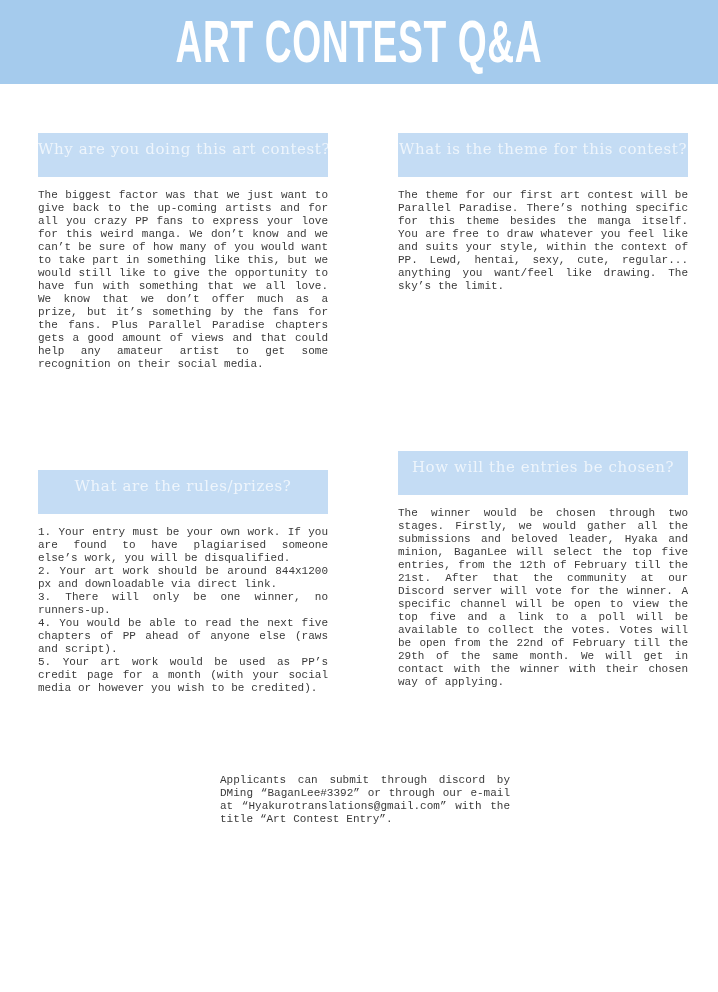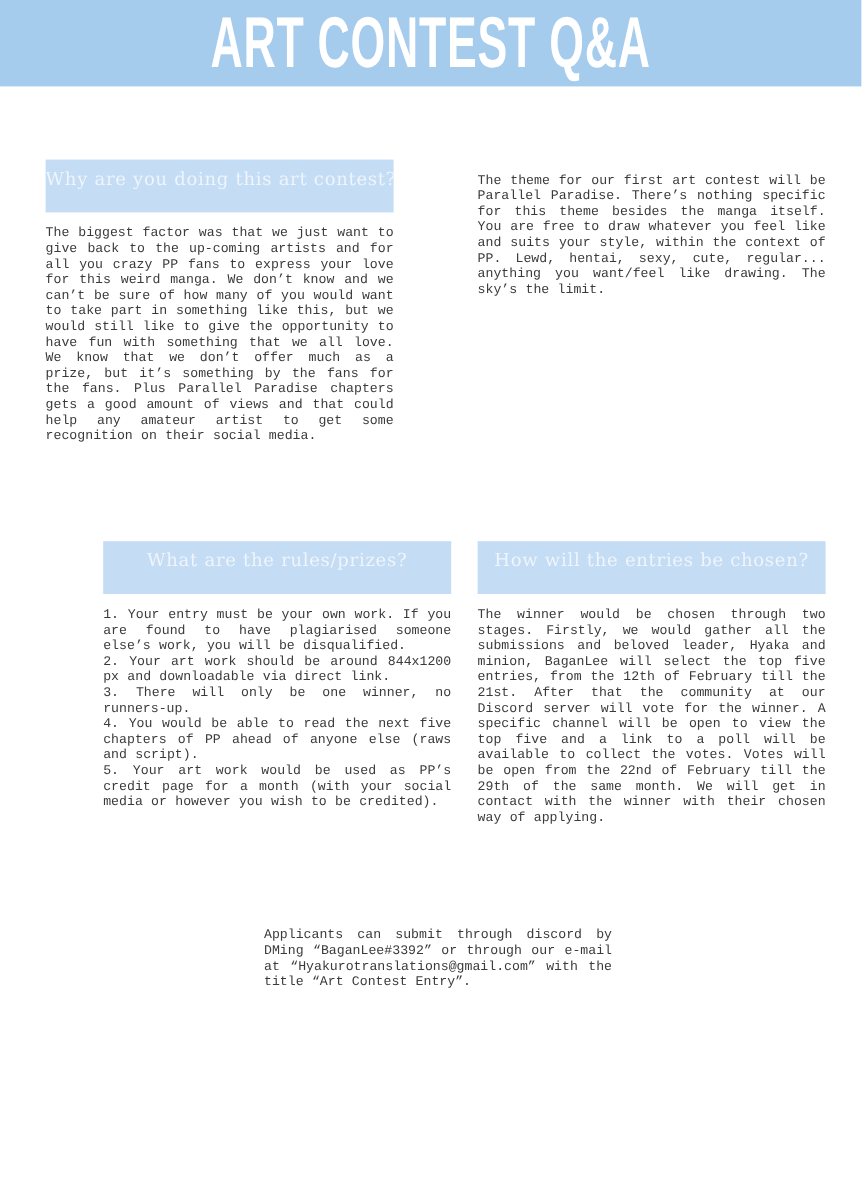--- a/index.html
+++ b/index.html
@@ -13,42 +13,42 @@
   html,body{background:#fff;}
   body{
     width:718px;height:992px;
     position:relative;
     background:var(--page-bg);
     font-family:"DejaVu Serif", serif;
     overflow:hidden;
   }
   .banner{
     position:absolute;left:0;top:0;
-    width:718px;height:72px;
+    width:718px;height:84px;
     background:var(--banner-bg);
     display:flex;align-items:center;justify-content:center;
   }
   .banner-title{
     font-family:"Liberation Sans", sans-serif;
     font-weight:bold;
     font-size:60px;
     line-height:72px;
     color:#ffffff;
     letter-spacing:1px;
     transform:scaleX(0.62);
     transform-origin:center center;
     white-space:nowrap;
   }
   .qa-section{
     position:absolute;
     width:290px;
   }
   #sec-why   {left:38px;  top:133px;}
   #sec-theme {left:398px; top:133px;}
-  #sec-rules {left:38px;  top:451px;margin-left:48px;}
+  #sec-rules {left:38px;  top:470px;}
   #sec-winner{left:398px; top:451px;}
   #sec-submit{left:220px; top:762px;}
   .q-header{
     width:100%;
     height:44px;
     background:var(--question-bg);
     color:var(--question-text);
     font-size:15px;
     line-height:32px;
     text-align:center;
@@ -75,20 +75,21 @@
 <header class="banner">
   <h1 class="banner-title">ART CONTEST Q&amp;A</h1>
 </header>
 
 <section class="qa-section" id="sec-why">
   <div class="q-header">Why are you doing this art contest?</div>
   <p class="answer">The biggest factor was that we just want to give back to the up-coming artists and for all you crazy PP fans to express your love for this weird manga. We don’t know and we can’t be sure of how many of you would want to take part in something like this, but we would still like to give the opportunity to have fun with something that we all love. We know that we don’t offer much as a prize, but it’s something by the fans for the fans. Plus Parallel Paradise chapters gets a good amount of views and that could help any amateur artist to get some recognition on their social media.</p>
 </section>
 
 <section class="qa-section" id="sec-theme">
+  <div class="q-header">What is the theme for this contest?</div>
   <p class="answer">The theme for our first art contest will be Parallel Paradise. There’s nothing specific for this theme besides the manga itself. You are free to draw whatever you feel like and suits your style, within the context of PP. Lewd, hentai, sexy, cute, regular... anything you want/feel like drawing. The sky’s the limit.</p>
 </section>
 
 <section class="qa-section" id="sec-rules">
   <div class="q-header">What are the rules/prizes?</div>
   <p class="answer">1. Your entry must be your own work. If you are found to have plagiarised someone else’s work, you will be disqualified.
 2. Your art work should be around 844x1200 px and downloadable via direct link.
 3. There will only be one winner, no runners-up.
 4. You would be able to read the next five chapters of PP ahead of anyone else (raws and script).
 5.  Your art work would be used as PP’s credit page for a month (with your social media or however you wish to be credited).</p>

